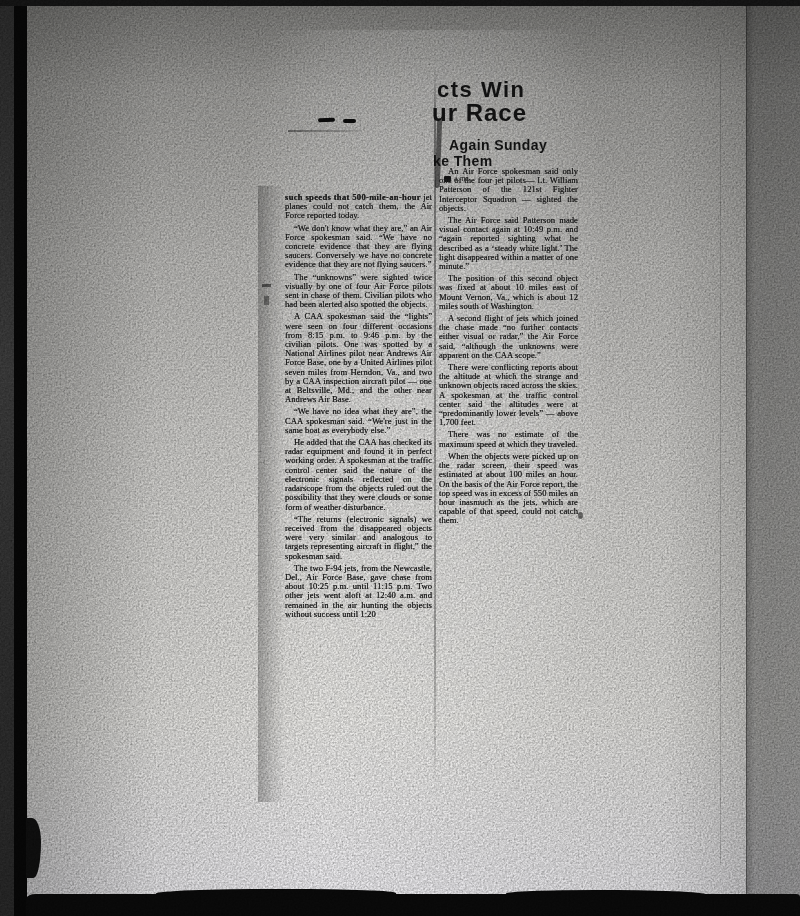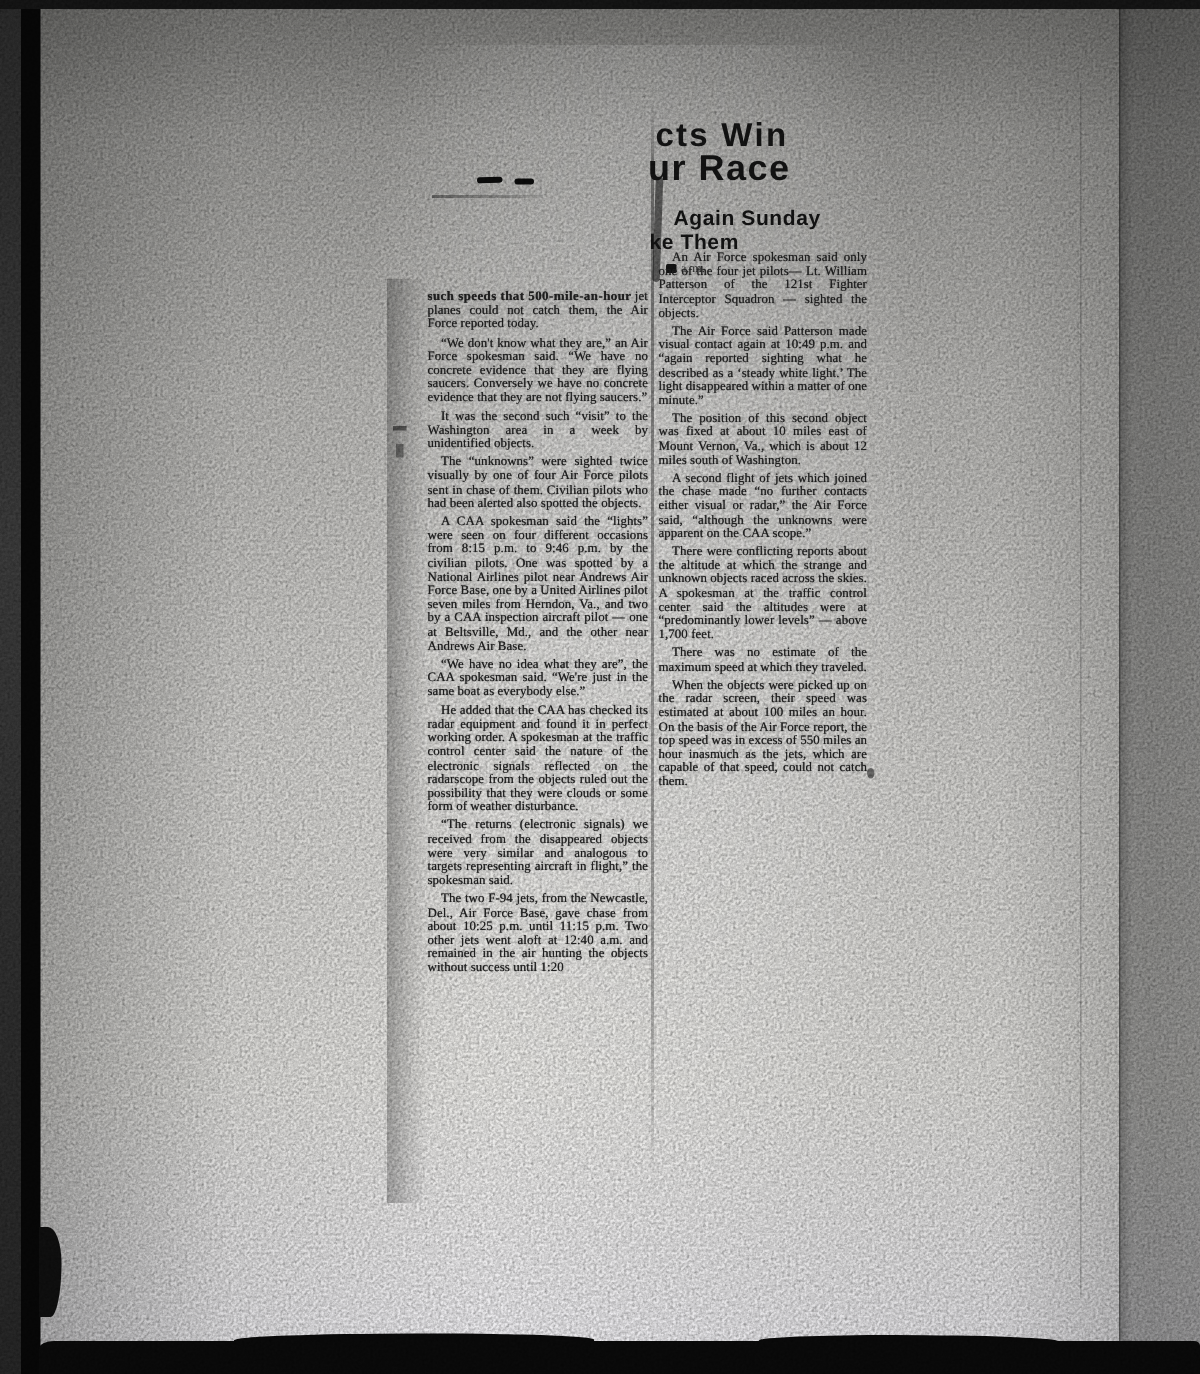--- a/index.html
+++ b/index.html
@@ -97,21 +97,20 @@
   <div class="sub2">ke Them</div>
   <div class="timefrag">
     <span class="blob"></span>
     <span>a. m.</span>
   </div>
 </div>
 
 <div class="abs col col-left">
   <p class="lead"><span class="lead-bold">such speeds that 500-mile-an-hour</span><span> jet planes could not catch them, the Air Force reported today.</span></p>
   <p>“We don't know what they are,” an Air Force spokesman said. “We have no concrete evidence that they are flying saucers. Conversely we have no concrete evidence that they are not flying saucers.”</p>
-  <p>It was the second such “visit” to the Washington area in a week by unidentified objects.</p>
   <p>The “unknowns” were sighted twice visually by one of four Air Force pilots sent in chase of them. Civilian pilots who had been alerted also spotted the objects.</p>
   <p>A CAA spokesman said the “lights” were seen on four different occasions from 8:15 p.m. to 9:46 p.m. by the civilian pilots. One was spotted by a National Airlines pilot near Andrews Air Force Base, one by a United Airlines pilot seven miles from Herndon, Va., and two by a CAA inspection aircraft pilot — one at Beltsville, Md., and the other near Andrews Air Base.</p>
   <p>“We have no idea what they are”, the CAA spokesman said. “We're just in the same boat as everybody else.”</p>
   <p>He added that the CAA has checked its radar equipment and found it in perfect working order. A spokesman at the traffic control center said the nature of the electronic signals reflected on the radarscope from the objects ruled out the possibility that they were clouds or some form of weather disturbance.</p>
   <p>“The returns (electronic signals) we received from the disappeared objects were very similar and analogous to targets representing aircraft in flight,” the spokesman said.</p>
   <p>The two F-94 jets, from the Newcastle, Del., Air Force Base, gave chase from about 10:25 p.m. until 11:15 p.m. Two other jets went aloft at 12:40 a.m. and remained in the air hunting the objects without success until 1:20</p>
 </div>
 
 <div class="abs col col-right">
   <p>An Air Force spokesman said only one of the four jet pilots— Lt. William Patterson of the 121st Fighter Interceptor Squadron — sighted the objects.</p>

